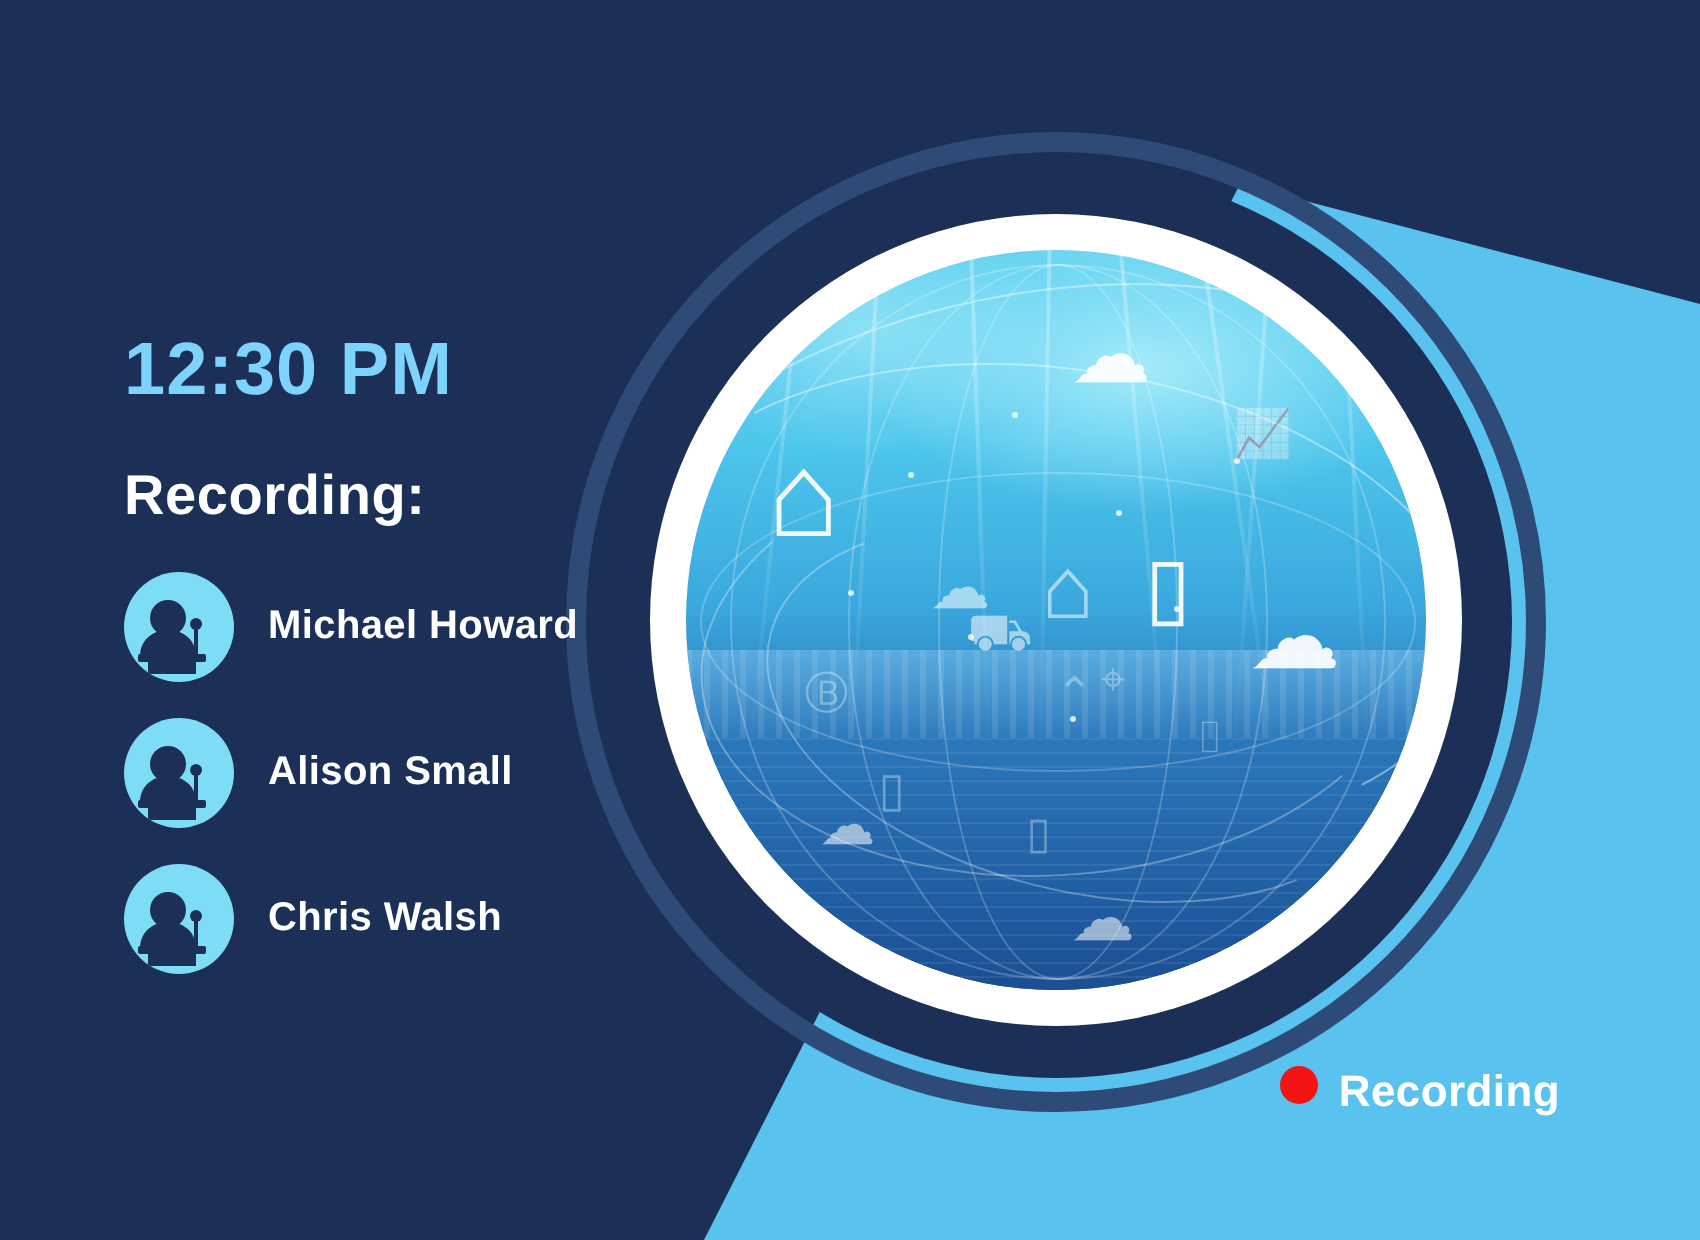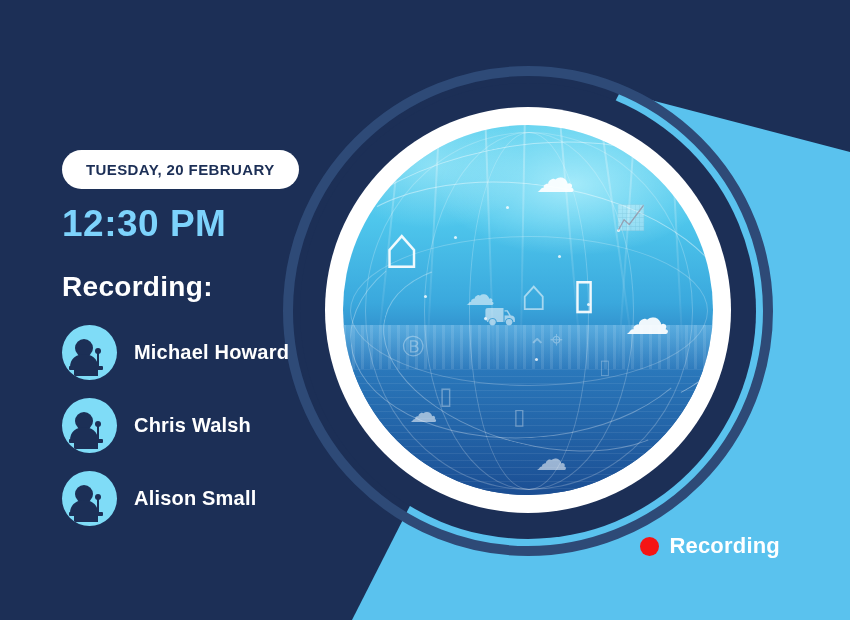--- a/index.html
+++ b/index.html
@@ -180,21 +180,21 @@
     text-align:center;
   }
 
   
   .recording{
     position:absolute;
     right:70px;
     top:533px;
     z-index:12;
     display:flex;
-    align-items:center;
+    align-items:flex-start;
   }
   .rec-dot{
     width:19px;height:19px;border-radius:50%;
     background:#f51414;
     flex:none;
   }
   .rec-label{
     margin-left:10px;
     color:#ffffff;
     font-size:22px;
@@ -262,21 +262,20 @@
     <span class="glyph soft" style="left:38%;top:48%;font-size:26px;">⛟</span>
     <span class="glyph faint" style="left:74%;top:22%;font-size:24px;">📈</span>
     <span class="glyph faint" style="left:16%;top:57%;font-size:22px;">Ⓑ</span>
     <span class="glyph faint" style="left:56%;top:55%;font-size:22px;">⌖</span>
     <span class="glyph faint" style="left:69%;top:63%;font-size:22px;">⌷</span>
     <span class="glyph faint" style="left:50%;top:57%;font-size:22px;">⌃</span>
   </div>
 
   <div class="content">
 
-    <div class="date-pill">TUESDAY, 20 FEBRUARY</div>
 
     <div class="time">12:30 PM</div>
 
     <div class="speakers-title">Recording:</div>
 
     <div class="speaker-list">
 
       <div class="speaker">
         <span class="avatar">
           <svg width="55" height="55" viewBox="0 0 55 55" aria-hidden="true">
@@ -295,35 +294,35 @@
         <span class="avatar">
           <svg width="55" height="55" viewBox="0 0 55 55" aria-hidden="true">
             <circle cx="22" cy="23" r="9" fill="#1c2f56"></circle>
             <path d="M8 42c0-8 6.4-13 14-13s14 5 14 13z" fill="#1c2f56"></path>
             <rect x="35" y="28" width="2" height="13" fill="#1c2f56"></rect>
             <circle cx="36" cy="26" r="3" fill="#1c2f56"></circle>
             <rect x="7" y="41" width="34" height="4" rx="1" fill="#1c2f56"></rect>
             <rect x="12" y="45" width="24" height="6" fill="#1c2f56"></rect>
           </svg>
         </span>
-        <span class="speaker-name">Chris Walsh</span>
+        <span class="speaker-name">Alison Small</span>
       </div>
 
       <div class="speaker">
         <span class="avatar">
           <svg width="55" height="55" viewBox="0 0 55 55" aria-hidden="true">
             <circle cx="22" cy="23" r="9" fill="#1c2f56"></circle>
             <path d="M8 42c0-8 6.4-13 14-13s14 5 14 13z" fill="#1c2f56"></path>
             <rect x="35" y="28" width="2" height="13" fill="#1c2f56"></rect>
             <circle cx="36" cy="26" r="3" fill="#1c2f56"></circle>
             <rect x="7" y="41" width="34" height="4" rx="1" fill="#1c2f56"></rect>
             <rect x="12" y="45" width="24" height="6" fill="#1c2f56"></rect>
           </svg>
         </span>
-        <span class="speaker-name">Alison Small</span>
+        <span class="speaker-name">Chris Walsh</span>
       </div>
 
     </div>
   </div>
 
   <div class="recording">
     <span class="rec-dot"></span>
     <span class="rec-label">Recording</span>
   </div>
 

